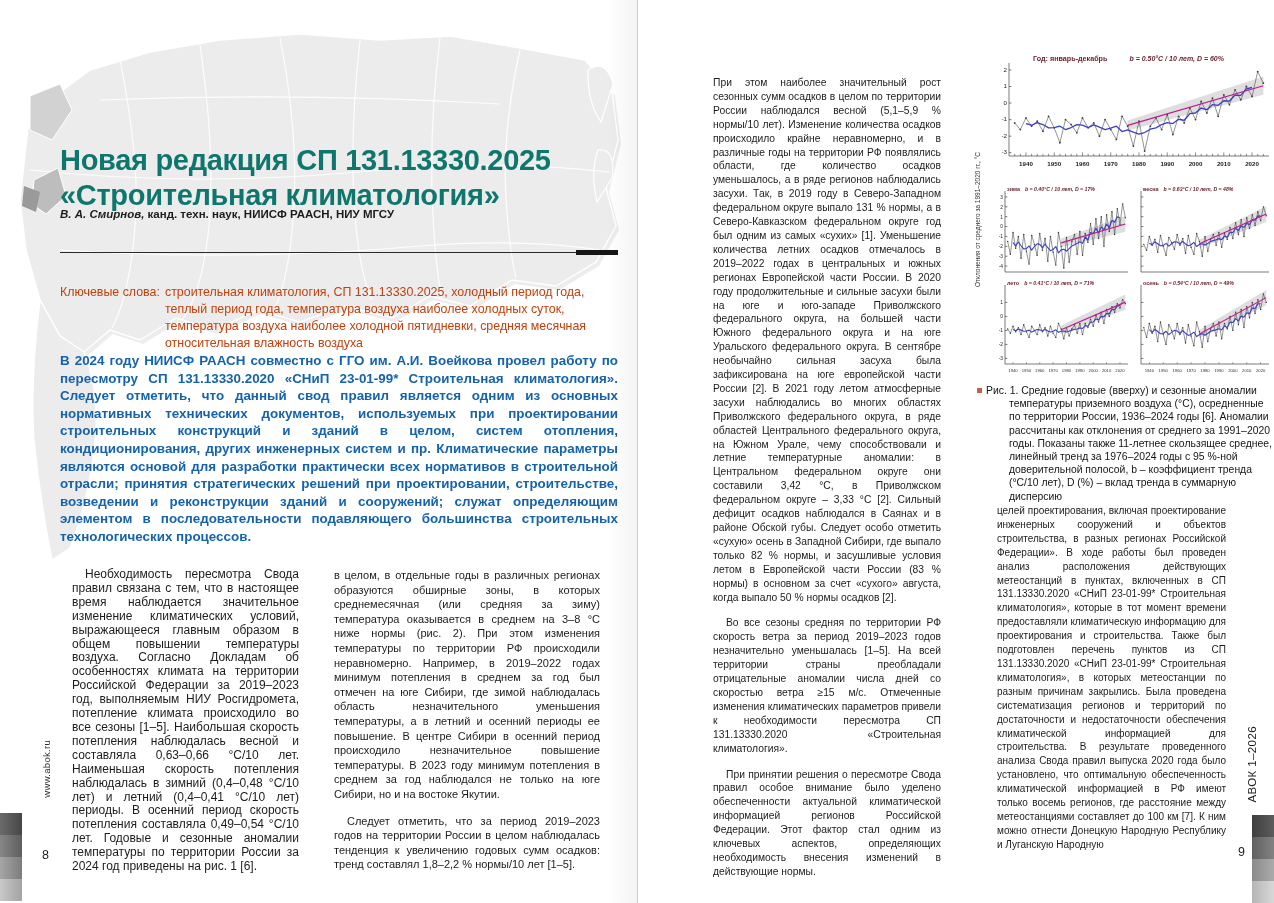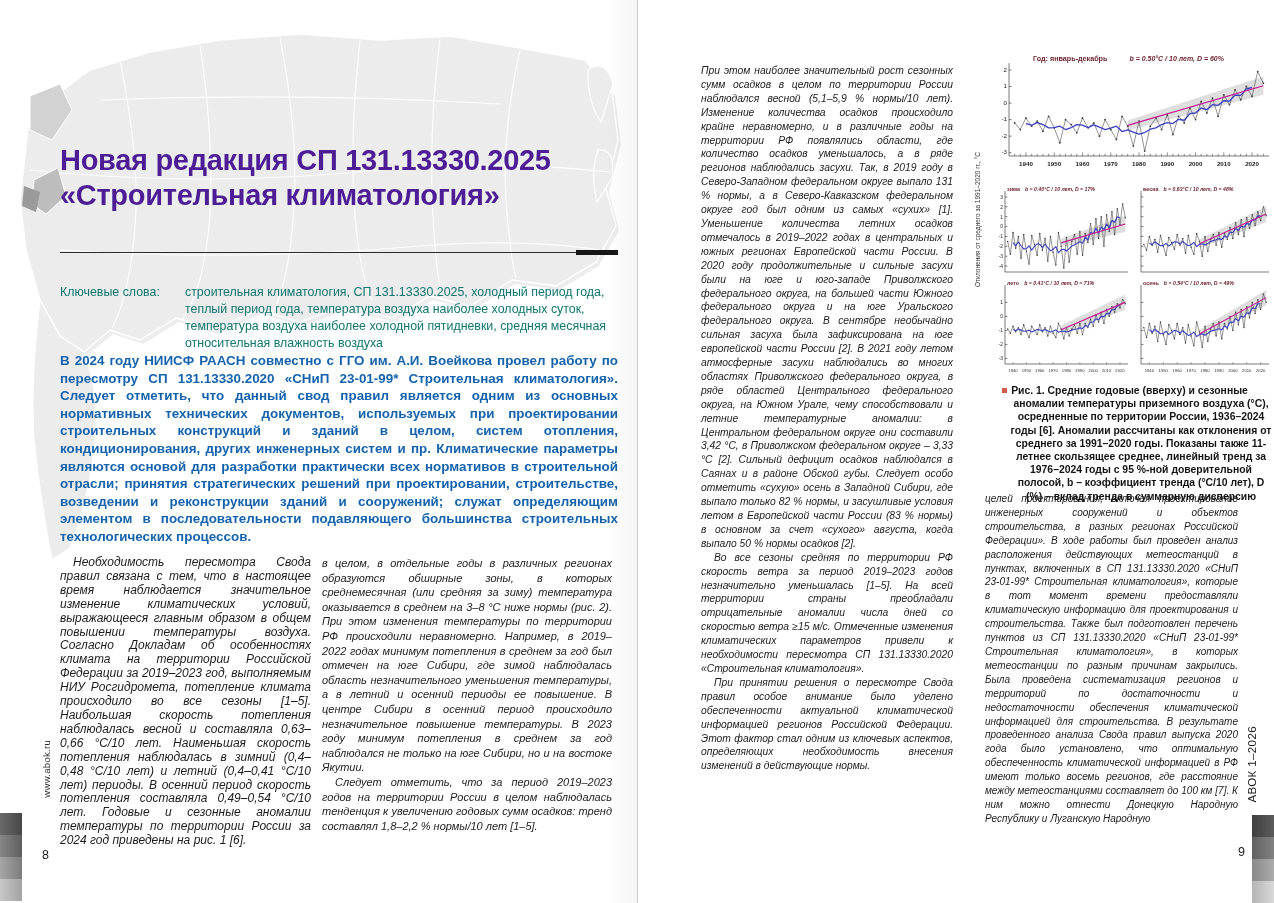--- a/index.html
+++ b/index.html
@@ -11,41 +11,41 @@
   .map-svg{position:absolute;left:0;top:0;pointer-events:none;}
 
   
   .title{position:absolute;left:60px;top:124px;width:548px;font-size:29px;font-weight:bold;
     line-height:1.2;letter-spacing:-0.3px;}
   .authors{position:absolute;left:60px;top:206px;width:560px;font-size:11.5px;line-height:16px;}
   .author-name{font-weight:bold;font-style:italic;}
   .author-rest{font-weight:bold;}
   .author-rule{position:absolute;left:60px;top:252px;width:558px;height:1px;background:#2b2b2b;}
   .author-rule .thick{position:absolute;right:0;top:-2px;width:42px;height:5px;background:#161616;}
-  .keywords{position:absolute;left:60px;top:284px;width:562px;display:flex;font-size:12.4px;line-height:17px;color:#0f766e;gap:20px;}
+  .keywords{position:absolute;left:60px;top:284px;width:562px;display:flex;font-size:12.4px;line-height:17px;color:#c2410c;}
   .kw-label{flex:0 0 105px;}
   .kw-text{flex:1;}
   .lead{position:absolute;left:60px;top:352px;width:558px;font-size:13.4px;font-weight:bold;
     line-height:17.6px;text-align:justify;}
-  .body{margin:0;text-align:justify;font-style:italic;}
+  .body{margin:12px;text-align:justify;}
   .indent{text-indent:13px;}
   .colL1{position:absolute;left:60px;top:556px;width:251px;font-size:12px;line-height:13.9px;}
   .colL2{position:absolute;left:322px;top:556px;width:290px;font-size:11px;line-height:14.6px;}
 
   
   .colR1{position:absolute;left:701px;top:64px;width:252px;font-size:10.3px;line-height:13.9px;}
   .colR2-text{position:absolute;left:985px;top:492px;width:253px;font-size:10px;line-height:13.9px;}
   .figure{position:absolute;left:977px;top:50px;width:298px;height:330px;}
   .fig-ylabel{position:absolute;left:-3px;top:30px;height:280px;writing-mode:vertical-rl;
     transform:rotate(180deg);font-size:6.5px;color:#333;text-align:center;}
   .chart-top{position:absolute;left:14px;top:0;}
   .chart-mid{position:absolute;left:14px;top:132px;display:flex;gap:2px;}
   .chart-bot{position:absolute;left:14px;top:226px;display:flex;gap:2px;}
-  .caption{position:absolute;left:977px;top:384px;width:264px;font-size:10.4px;font-weight:bold;
-    line-height:13.2px;color:#141414;padding-left:32px;text-indent:-32px;text-align:center;}
+  .caption{position:absolute;left:977px;top:384px;width:264px;font-size:10.4px;font-weight:normal;
+    line-height:13.2px;color:#141414;padding-left:32px;text-indent:-32px;}
   .cap-bullet{display:inline-block;width:5px;height:5px;margin-right:4px;position:relative;top:-1px;}
 
   
   .rail-text-left{position:absolute;left:41px;top:740px;writing-mode:vertical-rl;
     transform:rotate(180deg);font-size:9.5px;color:#2d2d2d;letter-spacing:.3px;}
   .rail-text-right{position:absolute;left:1246px;top:726px;writing-mode:vertical-rl;
     transform:rotate(180deg);font-size:11.5px;color:#1c1c1c;letter-spacing:.4px;}
   .pageno{position:absolute;font-size:12.5px;color:#1c1c1c;}
   .pn-left{left:42px;top:848px;}
   .pn-right{left:1238px;top:845px;}
@@ -76,23 +76,24 @@
       <path d="M520 50 Q502 130 506 200 Q510 255 516 278"></path>
       <path d="M30 170 Q200 188 380 170 Q500 160 610 172"></path>
       <path d="M60 250 Q240 262 420 246 Q520 238 600 250"></path>
       <path d="M100 100 Q300 92 500 104"></path>
     </g>
     <path d="M30 96 L60 84 L72 110 L52 140 L30 130 Z" fill="#d2d2d2" stroke="#ffffff" stroke-width="1"></path>
     <path d="M34 180 L58 168 L66 196 L46 214 L32 204 Z" fill="#bdbdbd" stroke="#ffffff" stroke-width="1"></path>
     <path d="M24 186 L40 192 L36 212 L22 206 Z" fill="#9a9a9a"></path>
   </svg>
 
-  <h1 class="title" style="color: #4c1d95;">Новая редакция СП 131.13330.2025 «Строительная климатология»</h1>
+  <h1 class="title" style="color: #0f766e;">Новая редакция СП 131.13330.2025 «Строительная климатология»</h1>
 
   <div class="authors">
+    <div><span class="author-name">В. А. Смирнов,</span><span class="author-rest"> канд. техн. наук, НИИСФ РААСН, НИУ МГСУ</span></div>
   </div>
 
   <div class="author-rule">
       <span class="thick"></span>
     </div>
 
   <div class="keywords">
     <div class="kw-label">Ключевые слова:</div>
     <div class="kw-text">строительная климатология, СП 131.13330.2025, холодный период года, теплый период года, температура воздуха наиболее холодных суток, температура воздуха наиболее холодной пятидневки, средняя месячная относительная влажность воздуха</div>
   </div>

